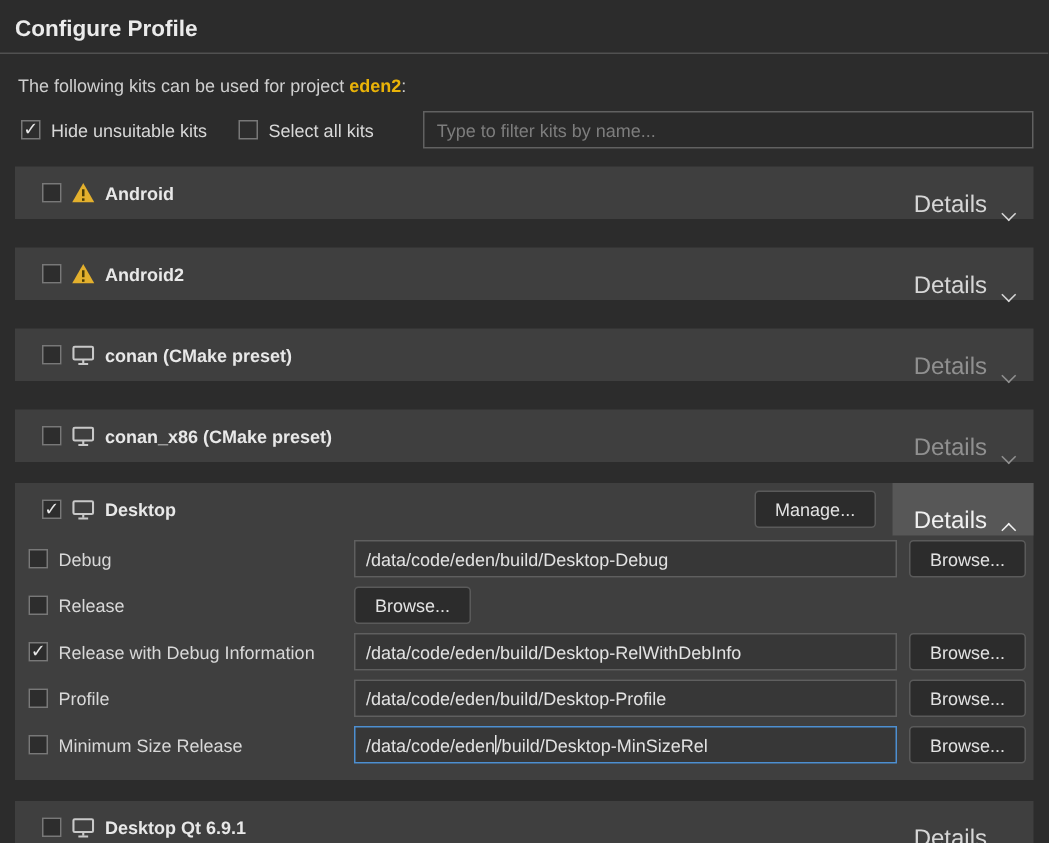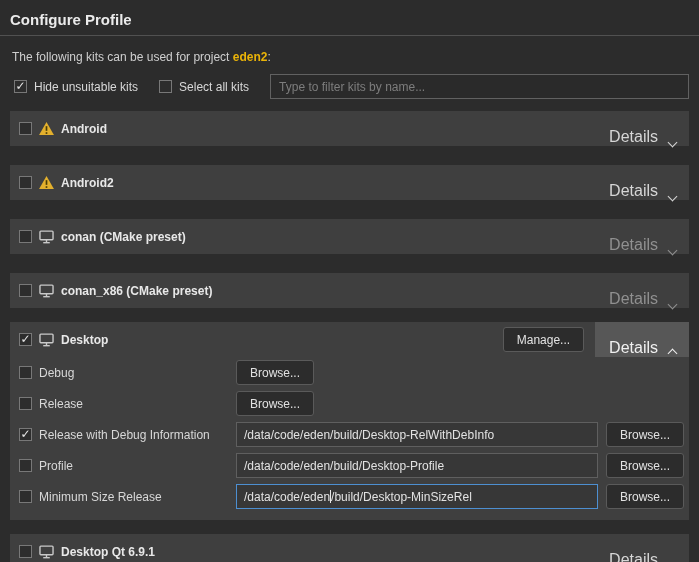--- a/index.html
+++ b/index.html
@@ -41,42 +41,42 @@
     justify-content: center;
     margin-right: 7px;
   }
   .cb .tick { display: none; color: #e8e8e8; font-size: 12px; line-height: 1; margin-top: -2px; }
   .cb.checked .tick { display: block; }
   .cb-label { color: #d8d8d8; white-space: nowrap; }
   .filter-bar .gap { width: 21px; }
   .search-input {
     flex: 1;
     height: 25px;
-    margin-left: 21px;
+    margin-left: 33px;
     background: #2a2a2a;
     border: 1px solid #616161;
     color: #cfcfcf;
     padding: 0 8px;
     font-family: inherit;
     font-size: 12px;
     outline: none;
   }
   .search-input::placeholder { color: #7d7d7d; }
   .kit-list { margin: 0 10px; }
   .kit-block {
     background: #3f3f3f;
     margin-top: 19px;
   }
   .kit-block:first-child { margin-top: 12px; }
   .kit-block.gap-sm { margin-top: 14px; }
   .kit-header {
     height: 35px;
     display: flex;
     align-items: center;
-    padding-left: 9px;
+    padding-left: 18px;
   }
   .kit-icon { margin-right: 7px; display: inline-flex; }
   .kit-name {
     font-weight: bold;
     color: #e8e8e8;
   }
   .spacer { flex: 1; }
   .manage-btn {
     height: 25px;
     padding: 0 13px;
@@ -285,20 +285,21 @@
       <button class="manage-btn">Manage...</button>
       <button class="details-btn expanded">
         <span class="det-label">Details</span>
         <span class="chev up"></span>
       </button>
     </div>
     <div class="kit-configs">
   <div class="config-row">
     <span class="cb"></span>
     <span class="config-label">Debug</span>
+    <div class="path-field">/data/code/eden/build/Desktop-Debug</div>
     <button class="browse-btn">Browse...</button>
   </div>
 
   <div class="config-row">
     <span class="cb"></span>
     <span class="config-label">Release</span>
     <button class="browse-btn">Browse...</button>
   </div>
 
   <div class="config-row">

